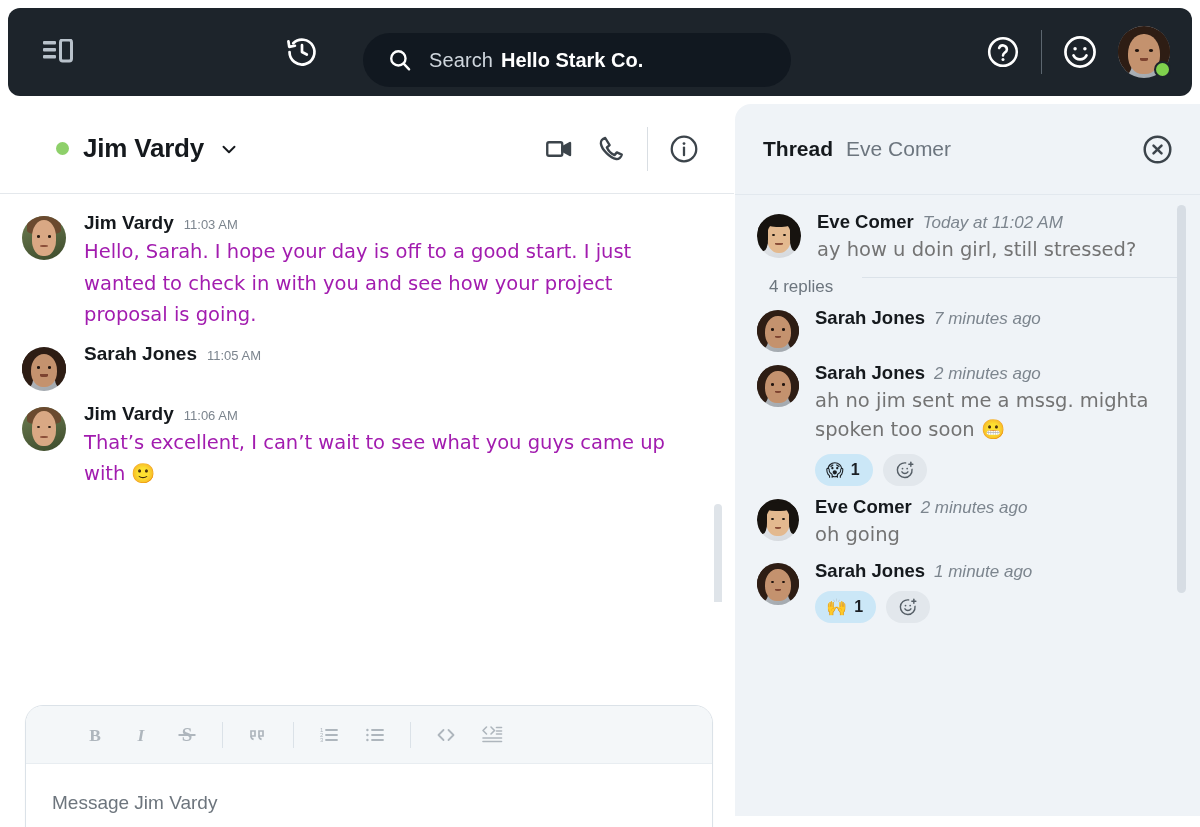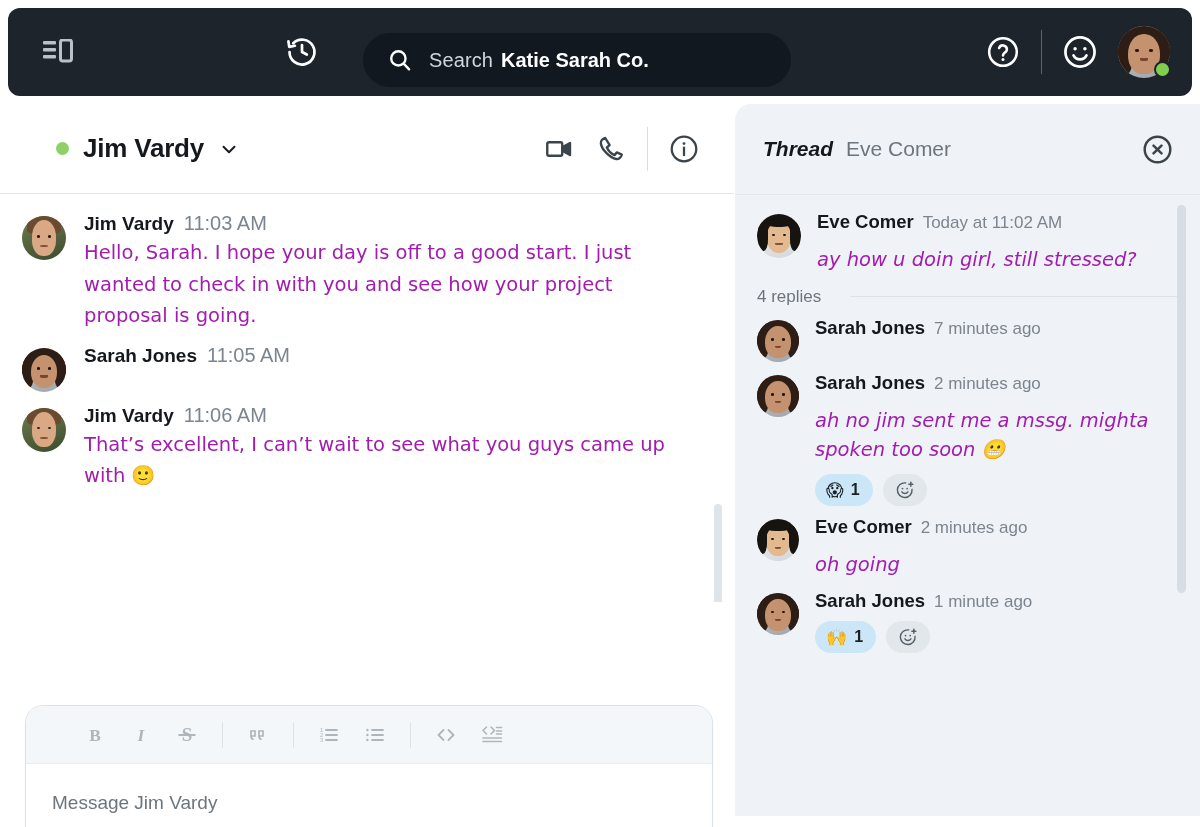--- a/index.html
+++ b/index.html
@@ -156,21 +156,21 @@
     position: relative;
     height: 408px;
     padding: 18px 30px 0 22px;
     overflow: hidden;
   }
   .msg { display: flex; margin-bottom: 4px; }
   .msg .av { width: 44px; height: 44px; margin-right: 18px; margin-top: 4px; }
   .msg-body { flex: 1; min-width: 0; }
   .msg-head { display: flex; align-items: baseline; gap: 10px; margin-bottom: 2px; }
   .msg-author { font-size: 19px; font-weight: bold; color: #15191d; }
-  .msg-time { font-size: 20px; color: #7c858e; }
+  .msg-time { font-size: 13px; color: #7c858e; }
   .msg-text {
     font-size: 19.5px;
     color: #a21caf;
     line-height: 1.62;
     max-width: 615px;
   }
   .emoji { font-family: "DejaVu Sans", sans-serif; }
 
   .chat-scrollbar {
     position: absolute;
@@ -223,39 +223,39 @@
     border-bottom-left-radius: 0;
     overflow: hidden;
   }
   .thread-header {
     height: 91px;
     display: flex;
     align-items: center;
     padding: 0 26px 0 28px;
     border-bottom: 1px solid #e2e8ee;
   }
-  .th-title { font-size: 21px; font-weight: bold; color: #15191d; font-style: italic; }
+  .th-title { font-size: 21px; font-weight: bold; color: #15191d; }
   .th-sub { font-size: 21px; color: #6c757e; margin-left: 13px; }
   .th-close { margin-left: auto; display: flex; align-items: center; }
 
   .thread-body {
     position: relative;
     height: 621px;
     padding: 16px 22px 0 22px;
     overflow: hidden;
   }
   .troot { display: flex; margin-bottom: 6px; }
   .troot .av { width: 44px; height: 44px; margin-right: 16px; margin-top: 3px; }
   .t-head { display: flex; align-items: baseline; gap: 9px; }
   .t-author { font-size: 18.5px; font-weight: bold; color: #15191d; }
-  .t-time { font-size: 17px; color: #7c858e; }
-  .t-text { font-size: 19.5px; color: #a21caf; line-height: 1.52; margin-top: 12px; font-style: italic; }
+  .t-time { font-size: 17px; color: #7c858e; font-style: italic; }
+  .t-text { font-size: 19.5px; color: #737373; line-height: 1.52; margin-top: 2px; }
   .replies-row {
-    display: flex; align-items: center; gap: 29px;
-    margin: 12px 0 10px 0;
+    display: flex; gap: 29px;
+    margin: 12px 0 10px 12px;
   }
   .replies-label { font-size: 17px; color: #6c757e; white-space: nowrap; }
   .replies-line { flex: 1; height: 1px; background: #dbe2e9; }
   .treply { display: flex; margin-bottom: 10px; }
   .treply .av { width: 42px; height: 42px; margin-right: 16px; margin-top: 3px; }
   .reactions { display: flex; gap: 10px; margin-top: 9px; }
   .reaction {
     height: 32px;
     background: #cbe7f7;
     border-radius: 16px;
@@ -301,21 +301,21 @@
         <polyline points="12,7.2 12,12 15.4,13.8"></polyline>
       </svg>
     </div>
 
     <div class="searchbox">
       <svg width="26" height="26" viewBox="0 0 24 24" fill="none" stroke="#ffffff" stroke-width="2.2" stroke-linecap="round">
         <circle cx="10.5" cy="10.5" r="6.6"></circle>
         <line x1="15.4" y1="15.4" x2="20.4" y2="20.6"></line>
       </svg>
       <span class="search-label">Search</span>
-      <span class="search-value">Katie Sarah Co.</span>
+      <span class="search-value">Hello Stark Co.</span>
     </div>
 
     <div class="tb-right">
       <div class="tb-icon-btn">
         <svg width="36" height="36" viewBox="0 0 24 24" fill="none" stroke="#ffffff" stroke-width="1.7">
           <circle cx="12" cy="12" r="9.2"></circle>
           <path d="M9.4 9.3a2.7 2.7 0 0 1 5.2 1c0 1.9-2.6 2.2-2.6 4" stroke-linecap="round"></path>
           <circle cx="12" cy="17" r="1" fill="#ffffff" stroke="none"></circle>
         </svg>
       </div>

